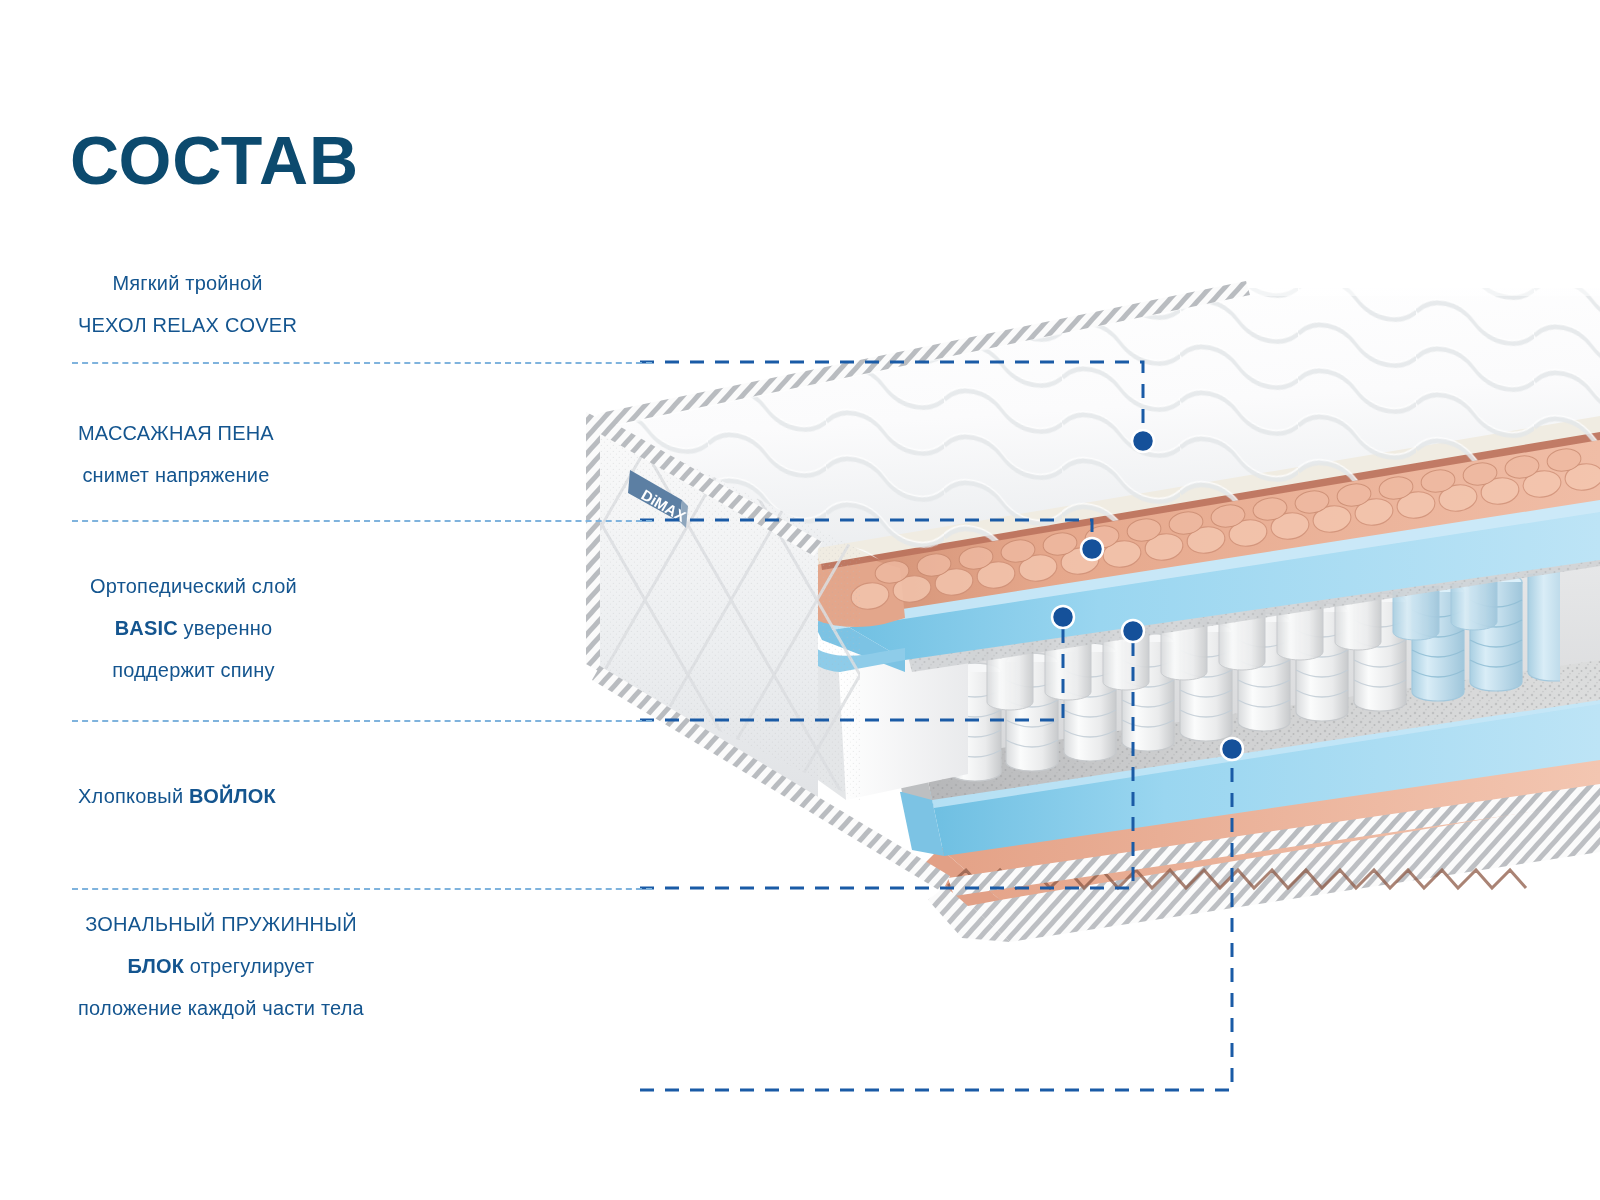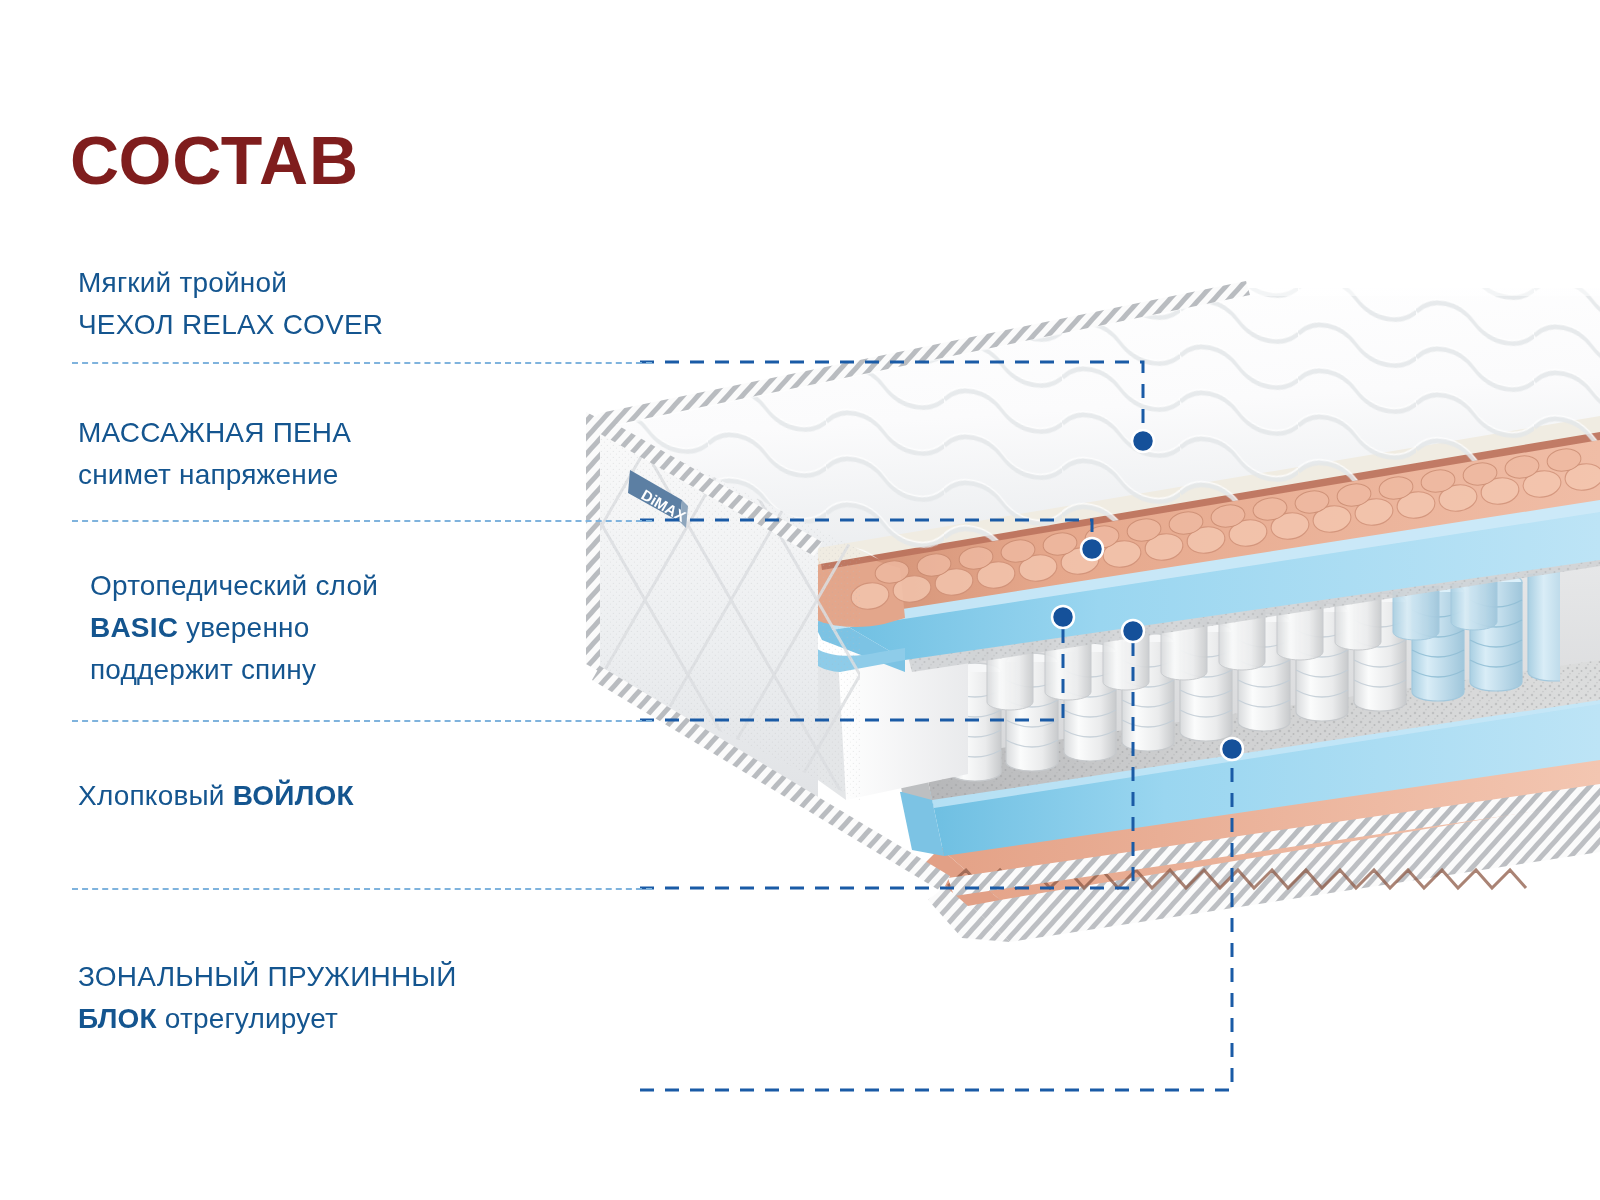--- a/index.html
+++ b/index.html
@@ -9,37 +9,37 @@
     font-family:"Liberation Sans", sans-serif;
     overflow:hidden;
     position:relative;
   }
   .stage{position:absolute;inset:0;}
 
   
   #page-title{
     position:absolute;left:70px;top:126px;
     font-size:68px;font-weight:bold;letter-spacing:1px;
-    color:#7f1d1d;line-height:1;
+    color:#0c4a6e;line-height:1;
   }
 
   
   .feature{position:absolute;left:78px;color:#14558f;}
   .feature .line{
-    font-size:28px;line-height:42px;font-weight:300;
-    letter-spacing:.2px;white-space:nowrap;
+    font-size:20px;line-height:42px;font-weight:300;
+    letter-spacing:.2px;white-space:nowrap;text-align:center;
   }
   .feature .line.strong{font-weight:normal;}
   .feature .line b{font-weight:bold;}
 
   #feature-cover{top:262px;}
   #feature-foam{top:412px;}
   #feature-basic{top:565px;margin-left:12px;}
   #feature-felt{top:775px;}
-  #feature-springs{top:956px;}
+  #feature-springs{top:903px;}
 
   
   .sep{
     position:absolute;left:72px;height:0;
     border-top:2px dashed #7fb3dd;
   }
   #sep-1{top:362px;width:580px;}
   #sep-2{top:520px;width:580px;}
   #sep-3{top:720px;width:580px;}
   #sep-4{top:888px;width:580px;}
@@ -486,20 +486,21 @@
     <div class="line">поддержит спину</div>
   </div>
 
   <div class="feature" id="feature-felt">
     <div class="line">Хлопковый <b>ВОЙЛОК</b></div>
   </div>
 
   <div class="feature" id="feature-springs">
     <div class="line strong">ЗОНАЛЬНЫЙ ПРУЖИННЫЙ</div>
     <div class="line"><b>БЛОК</b> отрегулирует</div>
+    <div class="line">положение каждой части тела</div>
   </div>
 
   <div class="sep" id="sep-1"></div>
   <div class="sep" id="sep-2"></div>
   <div class="sep" id="sep-3"></div>
   <div class="sep" id="sep-4"></div>
 
 </div>
 
 </body></html>

